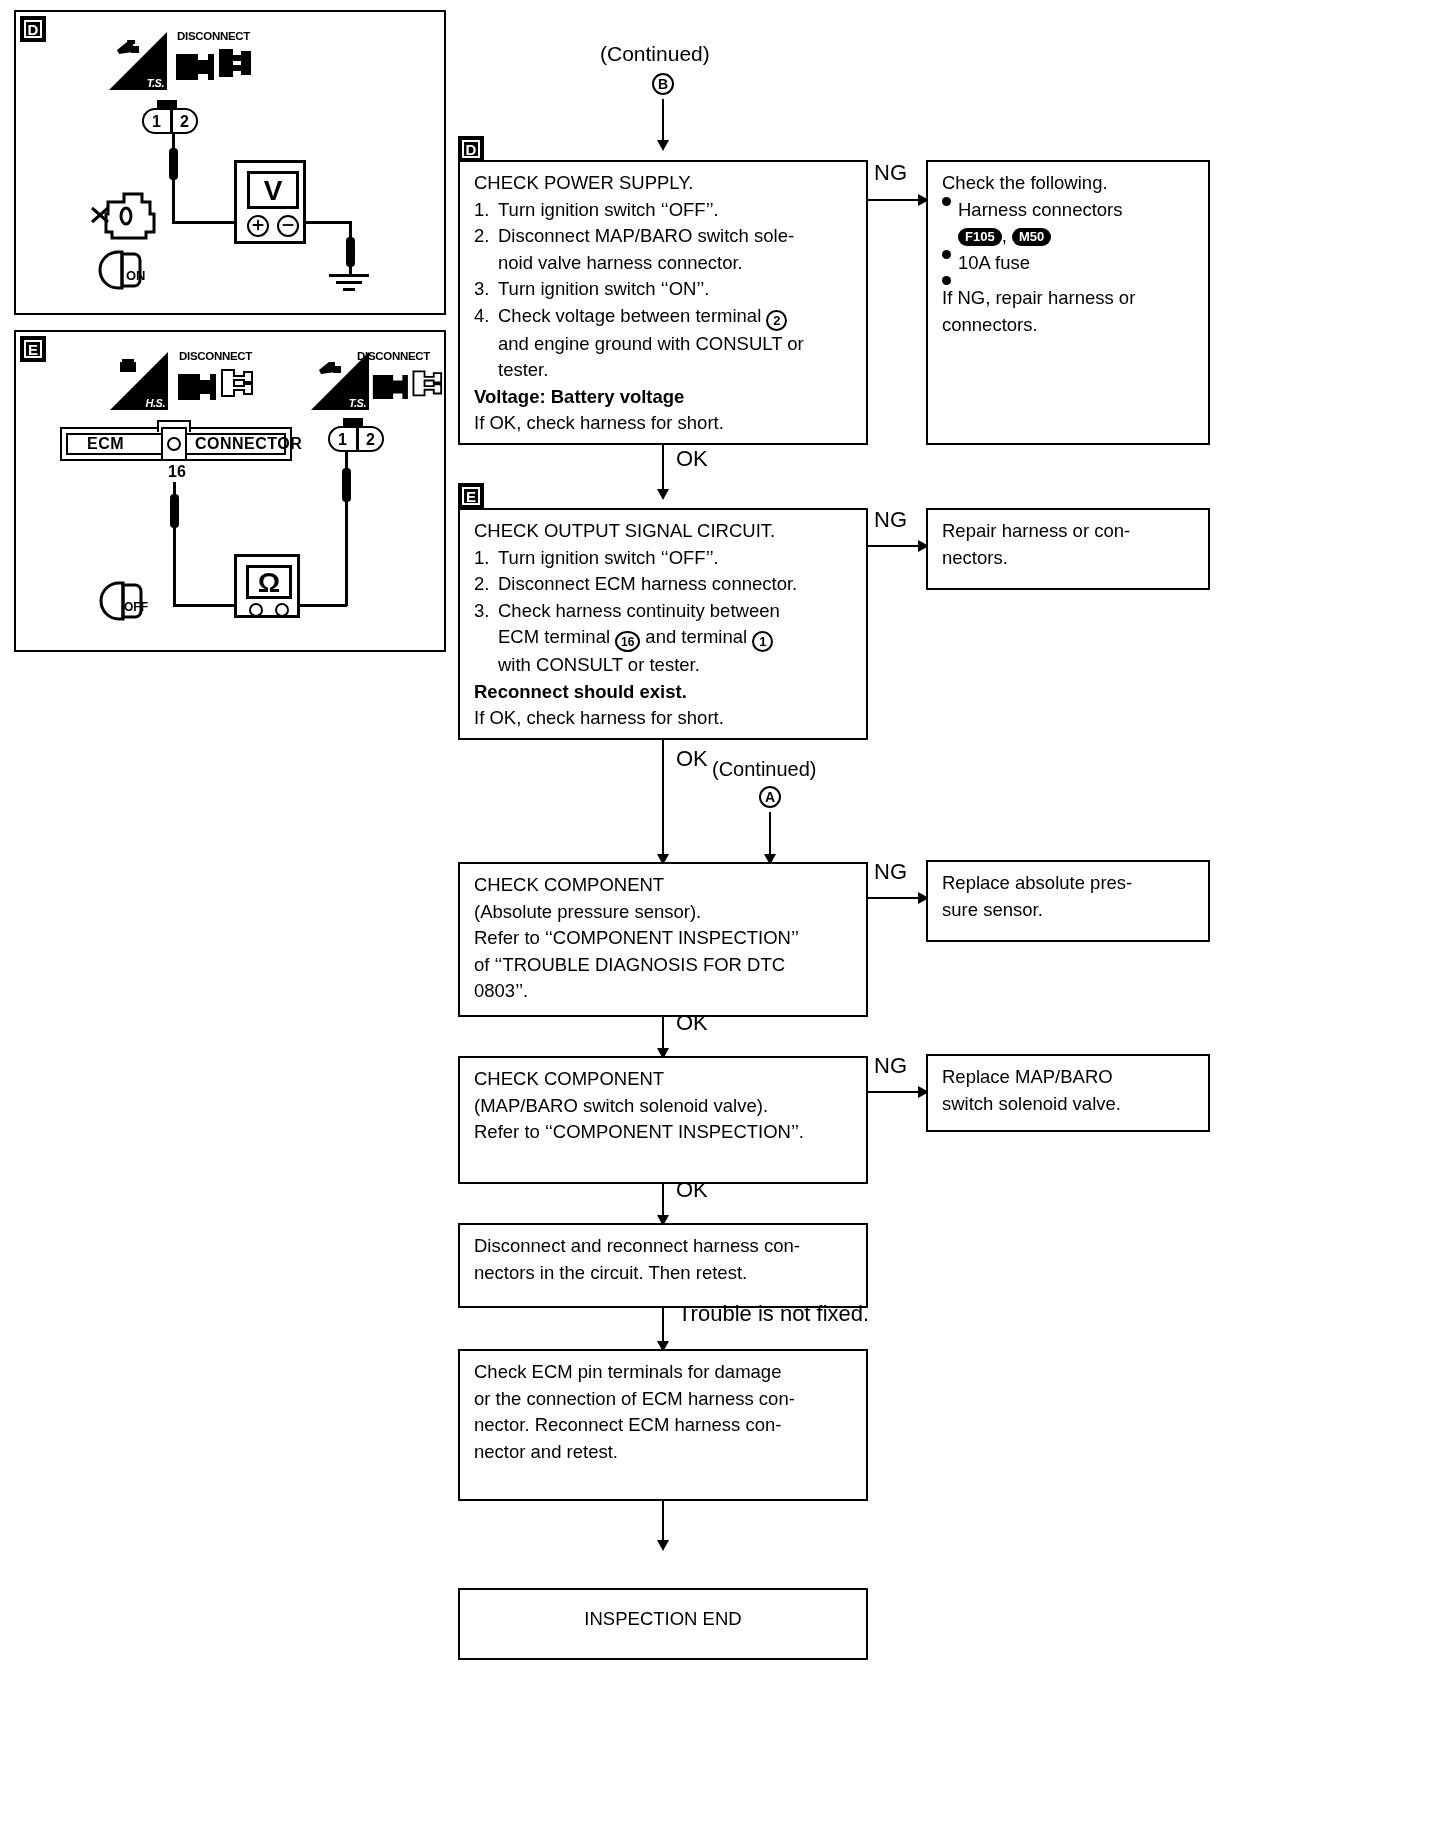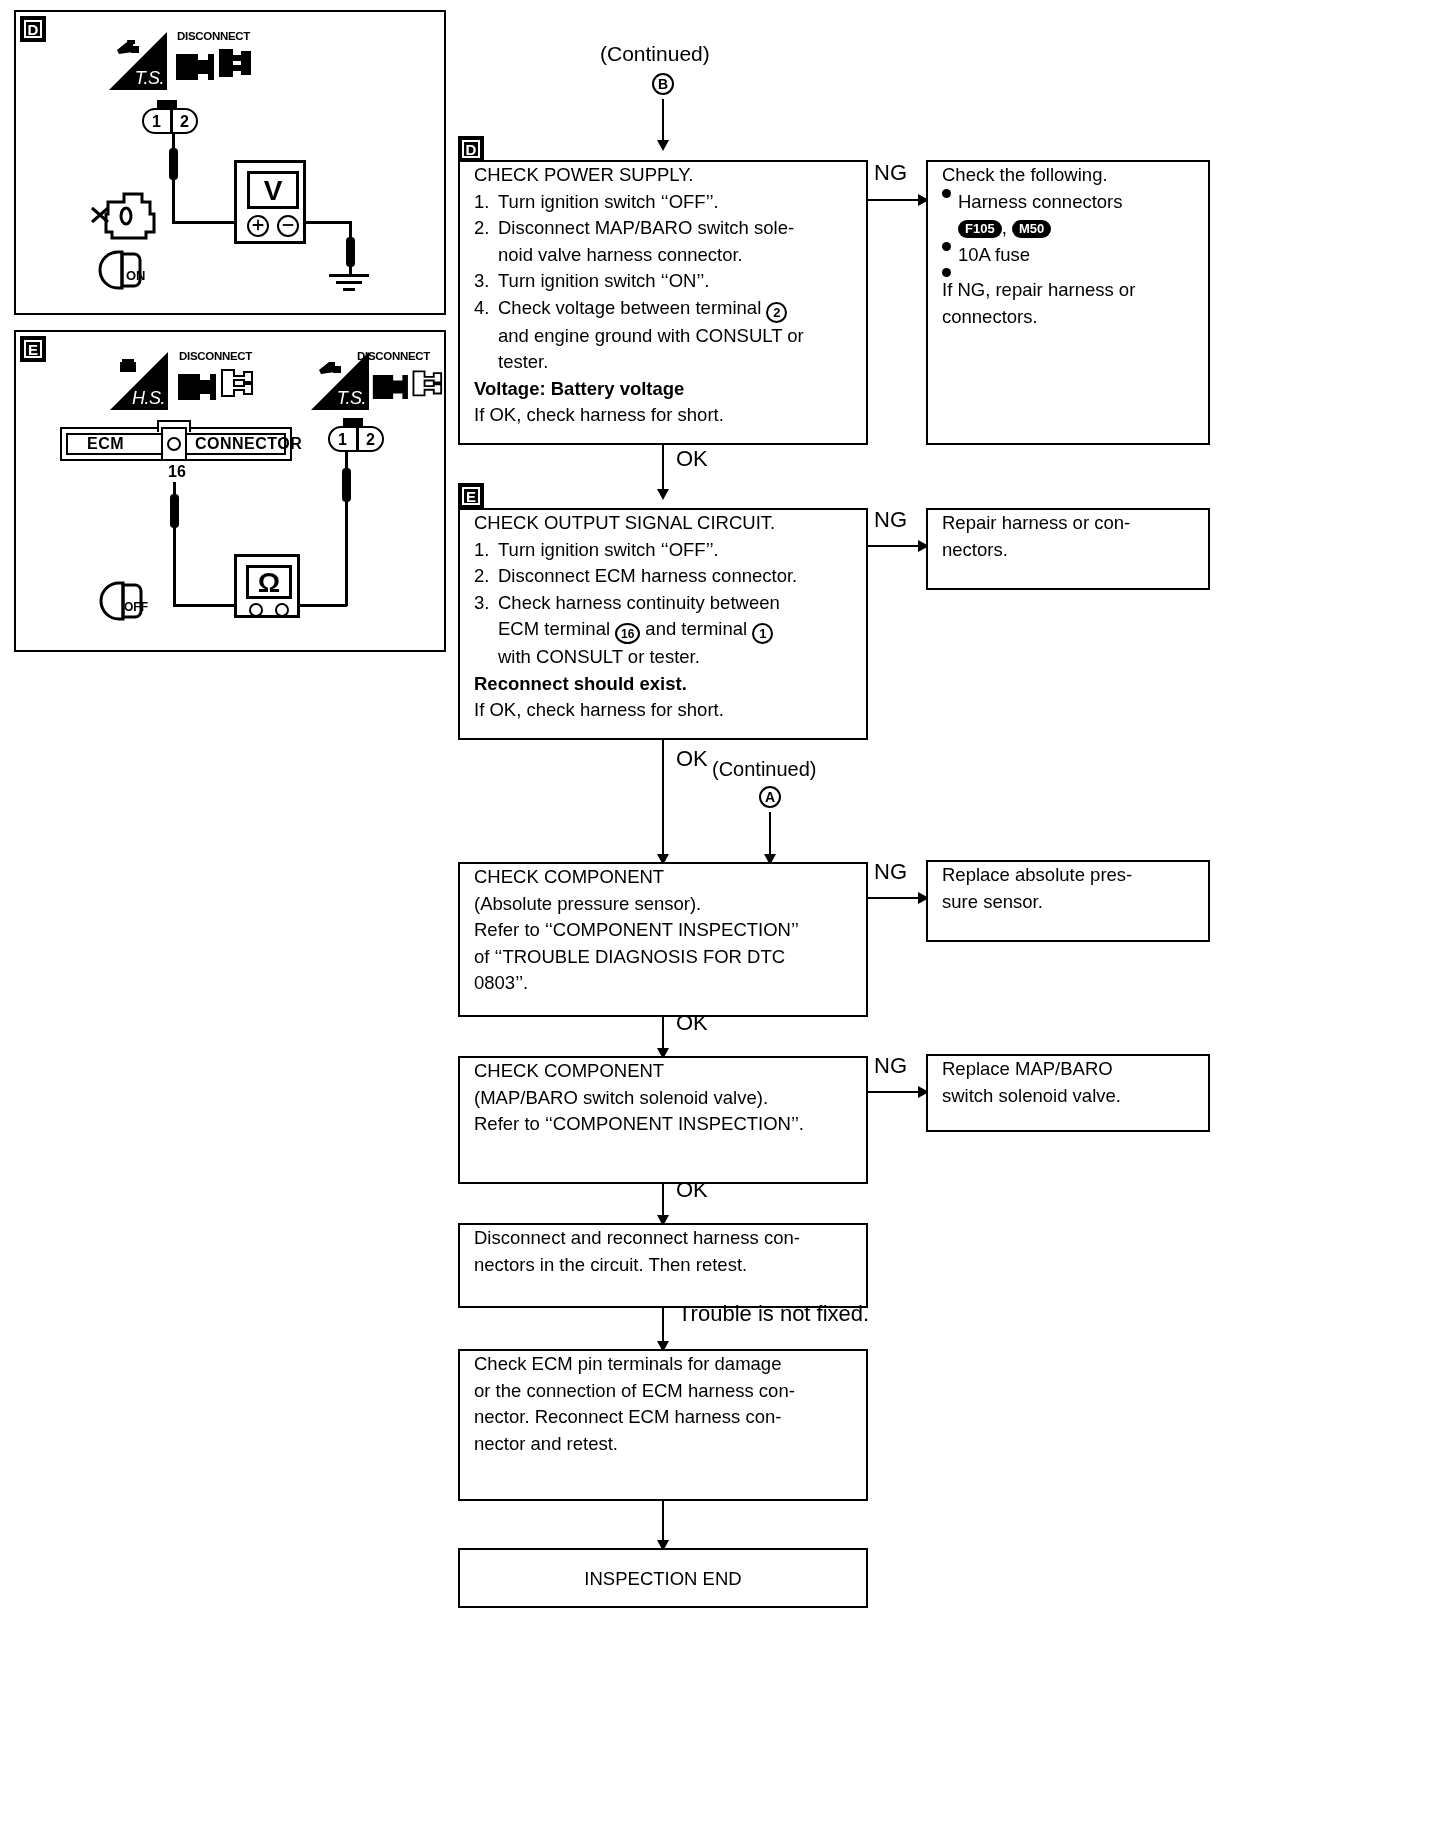--- a/index.html
+++ b/index.html
@@ -4,21 +4,21 @@
 <style>
   html,body{margin:0;padding:0;background:#fff;}
   body{width:1440px;height:1848px;position:relative;
        font-family:"Liberation Sans",sans-serif;color:#000;
        -webkit-font-smoothing:none;}
   .abs{position:absolute;}
 
   
   .panel{border:2px solid #000;background:#fff;box-sizing:border-box;}
   .fbox{border:2px solid #000;background:#fff;box-sizing:border-box;
-        font-size:18.5px;line-height:26.5px;padding:0 14px 10px 14px;}
+        font-size:18.5px;line-height:26.5px;padding:8px 14px 10px 14px;}
   .fbox .hdr{white-space:nowrap;}
   .bold{font-weight:bold;}
   .ctr{text-align:center;}
 
   
   .badge{width:26px;height:26px;background:#000;color:#fff;
          font-size:19px;font-weight:bold;line-height:26px;text-align:center;
          box-sizing:border-box;}
   .badge span{display:inline-block;border:2px solid #fff;width:18px;height:18px;
               line-height:15px;font-size:15px;box-sizing:border-box;}
@@ -52,22 +52,22 @@
         line-height:15px;vertical-align:1px;}
 
   
   .bul{display:inline-block;width:9px;height:9px;background:#000;border-radius:50%;
        vertical-align:2px;margin-right:7px;}
 
   
   .tool{width:58px;height:58px;background:#000;position:absolute;}
   .tool .diag{position:absolute;left:0;top:0;width:0;height:0;
               border-left:58px solid #fff;border-bottom:58px solid transparent;}
-  .tool .ttxt{position:absolute;right:3px;bottom:1px;color:#fff;font-size:18px;
-              font-weight:normal;font-style:italic;letter-spacing:-0.5px;}
+  .tool .ttxt{position:absolute;right:3px;bottom:1px;color:#fff;font-size:11px;
+              font-weight:bold;font-style:italic;letter-spacing:-0.5px;}
   .tool .gl{position:absolute;left:6px;top:6px;width:26px;height:20px;}
 
   .disc-lbl{position:absolute;font-size:11.5px;font-weight:bold;letter-spacing:-0.3px;}
 
   .term{position:absolute;border:2.5px solid #000;border-radius:13px;
         height:26px;box-sizing:border-box;background:#fff;
         font-size:16px;font-weight:bold;text-align:center;line-height:21px;}
   .term .sep{position:absolute;top:0;bottom:0;width:2.5px;background:#000;}
   .xbox{position:absolute;width:20px;height:13px;background:#000;}
 
@@ -405,15 +405,15 @@
 <div class="fbox abs" style="left:458px;top:1349px;width:410px;height:152px;">
   <div>Check ECM pin terminals for damage</div>
   <div>or the connection of ECM harness con-</div>
   <div>nector. Reconnect ECM harness con-</div>
   <div>nector and retest.</div>
 </div>
 
 <div class="vline" style="left:662px;top:1501px;height:46px;"></div>
 <div class="arrowdown" style="left:657px;top:1540px;"></div>
 
-<div class="fbox abs ctr" style="left:458px;top:1548px;width:410px;height:60px;padding-top:16px;">
+<div class="fbox abs ctr" style="left:458px;top:1588px;width:410px;height:72px;padding-top:16px;">
   <div>INSPECTION END</div>
 </div>
 
 </body></html>

